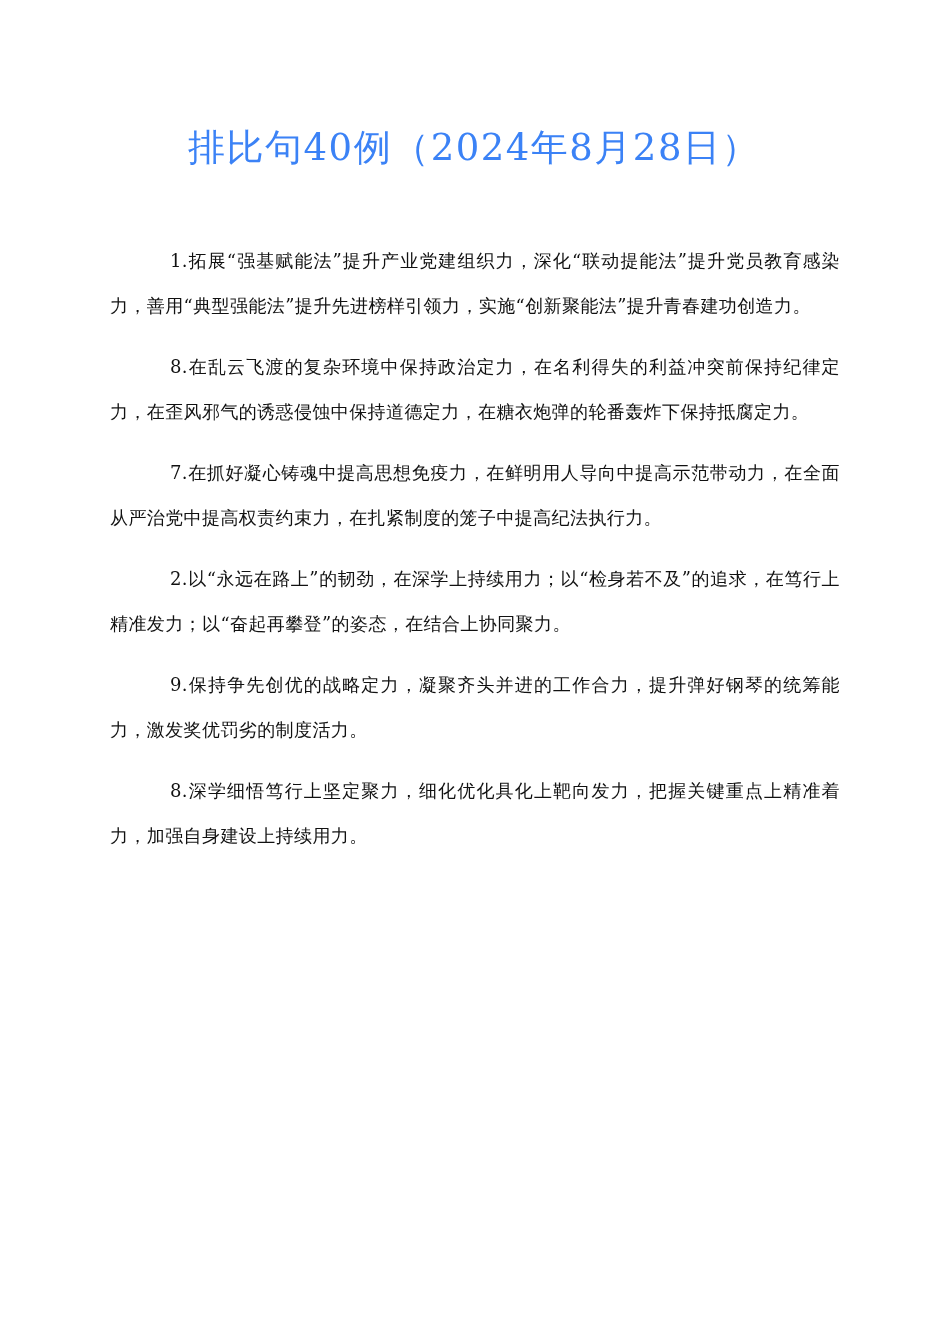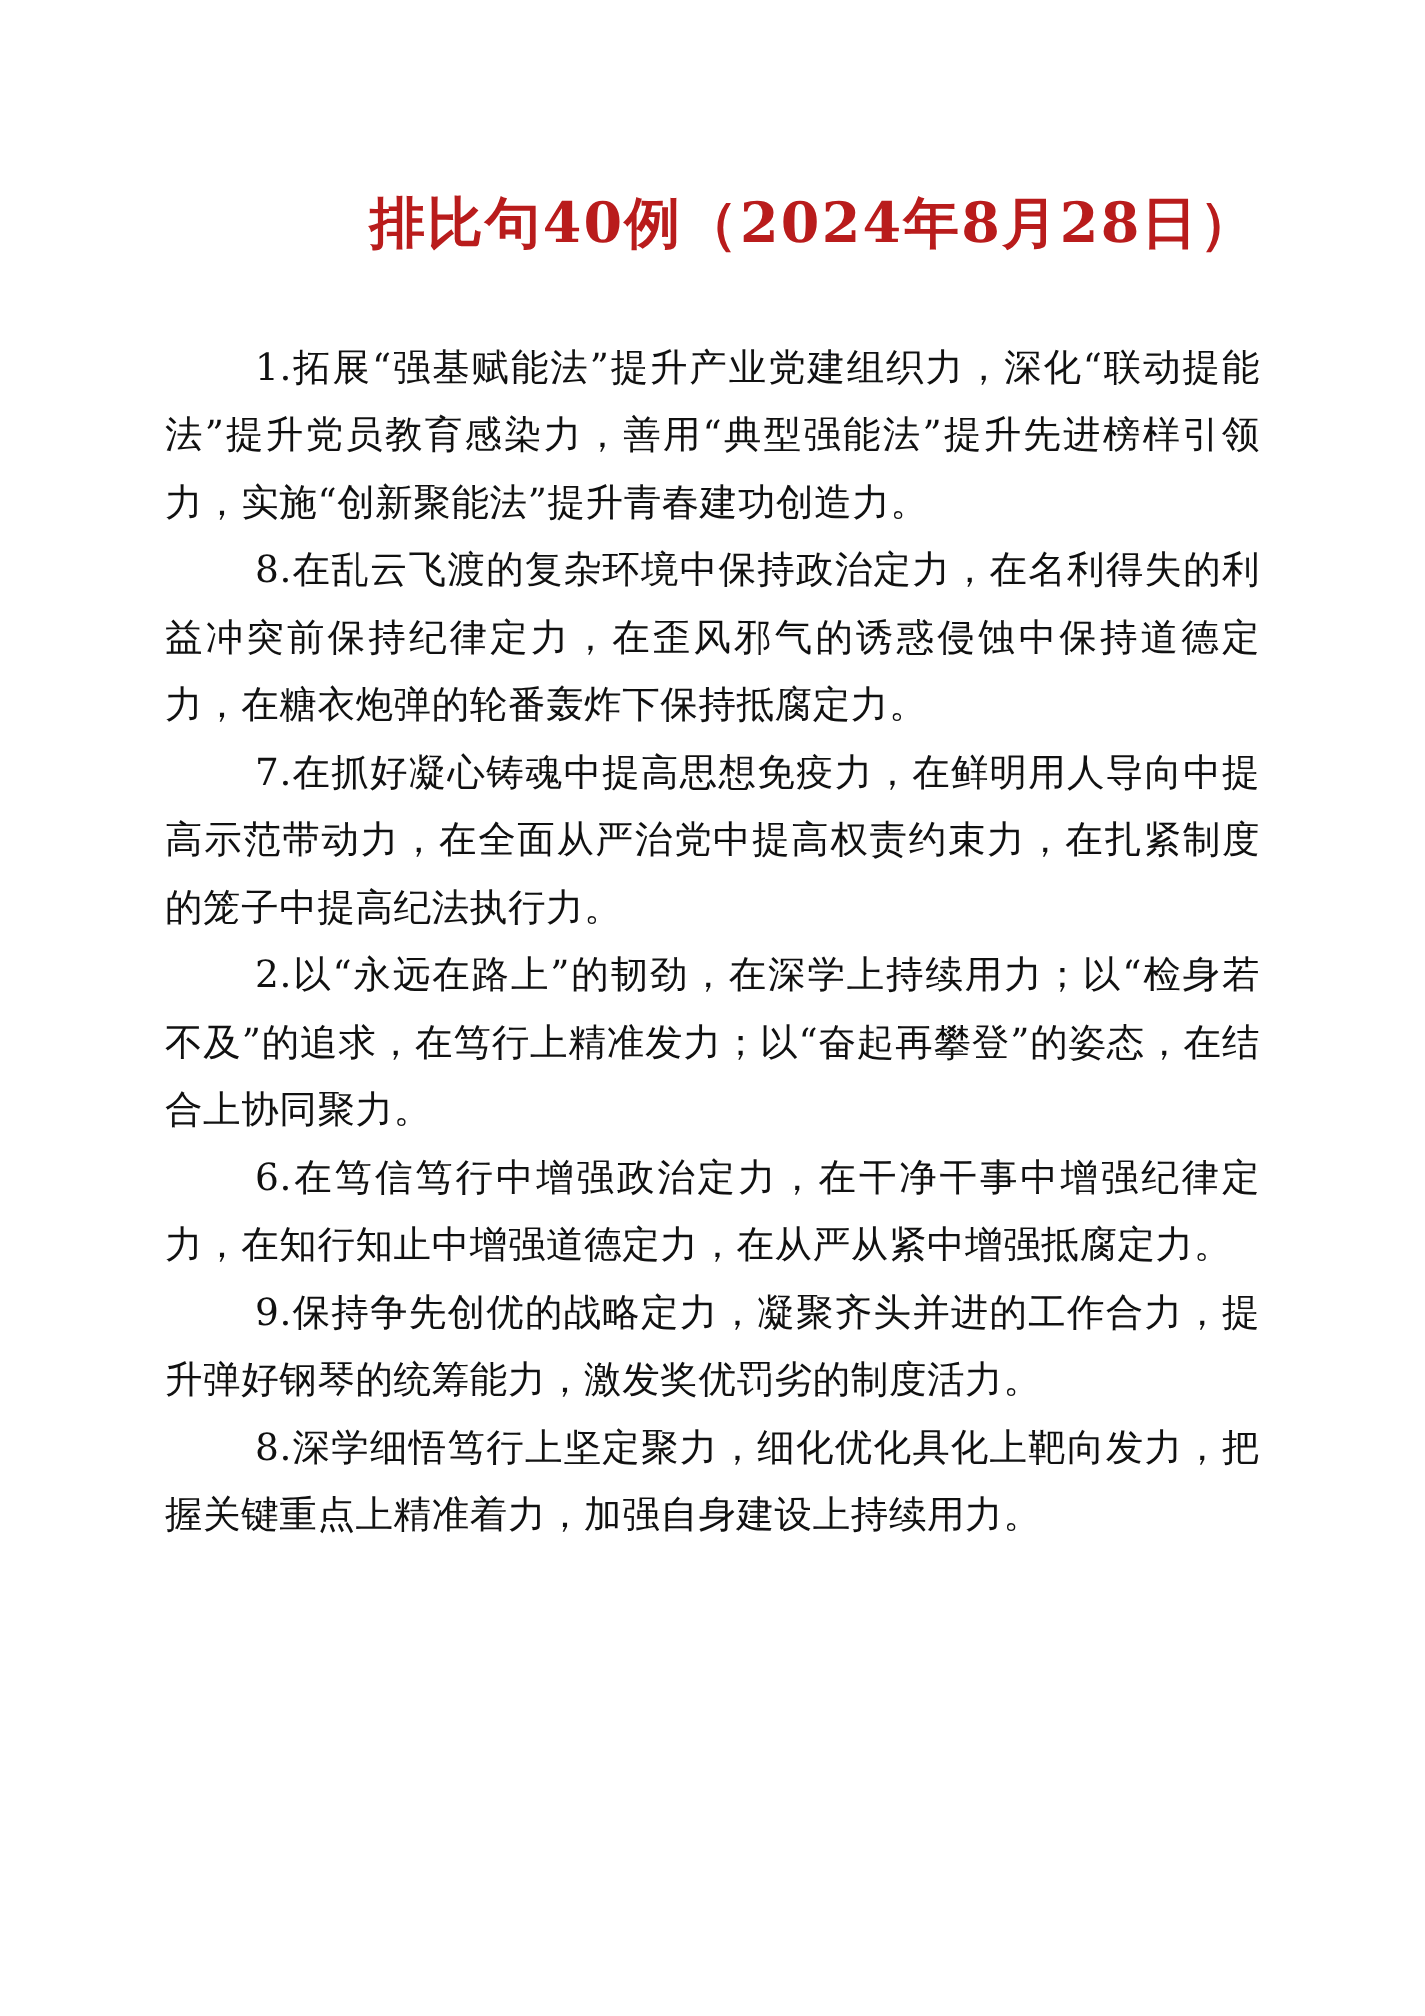--- a/index.html
+++ b/index.html
@@ -20,60 +20,59 @@
     height: 1344px;
     background: #ffffff;
     box-sizing: border-box;
   }
 
   .doc-title {
     position: absolute;
     top: 124px;
     left: 110px;
     width: 728px;
-    text-align: right;
+    text-align: center;
     font-family: "DejaVu Serif", "Liberation Serif", serif;
-    font-weight: bold;
+    font-weight: normal;
     font-size: 37px;
     line-height: 48px;
     letter-spacing: 1.5px;
-    color: #b91c1c;
+    color: #3b82f6;
     white-space: nowrap;
   }
 
   .body-block {
     position: absolute;
     top: 222px;
     left: 110px;
     width: 730px;
   }
 
   .para {
     font-family: "DejaVu Serif", "Liberation Serif", serif;
-    font-size: 25px;
+    font-size: 18px;
     line-height: 45px;
     color: #111111;
     text-align: justify;
     text-justify: inter-character;
     text-indent: 60px;
-    margin: 0 0 0 0;
+    margin: 16px 0 0 0;
     letter-spacing: 0.4px;
     word-break: break-all;
   }
 </style>
 </head>
 <body>
 
 <div class="page">
 
   <div class="doc-title">排比句40例（2024年8月28日）</div>
 
   <div class="body-block">
     <p class="para">1.拓展“强基赋能法”提升产业党建组织力，深化“联动提能法”提升党员教育感染力，善用“典型强能法”提升先进榜样引领力，实施“创新聚能法”提升青春建功创造力。</p>
     <p class="para">8.在乱云飞渡的复杂环境中保持政治定力，在名利得失的利益冲突前保持纪律定力，在歪风邪气的诱惑侵蚀中保持道德定力，在糖衣炮弹的轮番轰炸下保持抵腐定力。</p>
     <p class="para">7.在抓好凝心铸魂中提高思想免疫力，在鲜明用人导向中提高示范带动力，在全面从严治党中提高权责约束力，在扎紧制度的笼子中提高纪法执行力。</p>
     <p class="para">2.以“永远在路上”的韧劲，在深学上持续用力；以“检身若不及”的追求，在笃行上精准发力；以“奋起再攀登”的姿态，在结合上协同聚力。</p>
-    <p class="para">6.在笃信笃行中增强政治定力，在干净干事中增强纪律定力，在知行知止中增强道德定力，在从严从紧中增强抵腐定力。</p>
     <p class="para">9.保持争先创优的战略定力，凝聚齐头并进的工作合力，提升弹好钢琴的统筹能力，激发奖优罚劣的制度活力。</p>
     <p class="para">8.深学细悟笃行上坚定聚力，细化优化具化上靶向发力，把握关键重点上精准着力，加强自身建设上持续用力。</p>
   </div>
 
 </div>
 
 </body></html>

